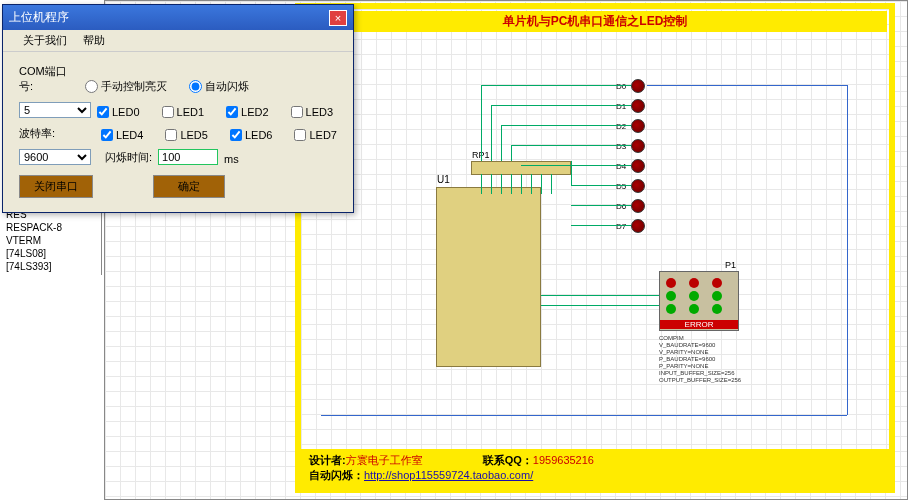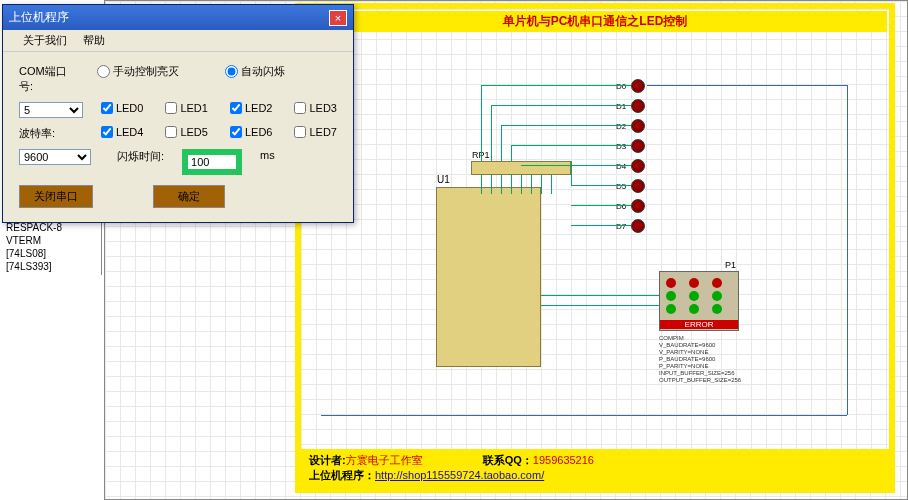--- a/index.html
+++ b/index.html
@@ -43,26 +43,26 @@
 .footer-row { display: flex; gap: 60px; }
 .footer a { color: #1a0dab; }
 
 
 .dialog { position: absolute; left: 2px; top: 4px; width: 352px; background: #ece9d8; border: 1px solid #0a246a; box-shadow: 2px 2px 6px rgba(0,0,0,.3); }
 .dlg-title { background: linear-gradient(#3b77dd,#2b5cc0); color: #fff; padding: 4px 6px; font-size: 12px; display: flex; align-items: center; }
 .dlg-title-text { flex: 1; }
 .dlg-close { width: 18px; height: 16px; background: #e04040; border: 1px solid #fff; color: #fff; text-align: center; line-height: 14px; font-size: 11px; cursor: pointer; }
 .dlg-menu { padding: 3px 20px; font-size: 11px; display: flex; gap: 16px; border-bottom: 1px solid #ccc; }
 .dlg-body { padding: 12px 16px 14px; }
-.form-row { display: flex; align-items: flex-start; gap: 18px; margin-bottom: 8px; }
+.form-row { display: flex; align-items: flex-end; gap: 6px; margin-bottom: 8px; }
 .lbl { width: 60px; }
 select.combo { width: 72px; font-size: 11px; border: 1px solid #7f9db9; background: #fff; }
 .radio, .check { display: flex; align-items: center; gap: 3px; font-size: 11px; }
 .check input { width: 12px; height: 12px; }
-.num-input { width: 60px; border: 6px solid #22c55e; font-size: 11px; padding: 1px 3px; }
+.num-input { width: 60px; border: 1px solid #22c55e; font-size: 11px; padding: 1px 3px; }
 .btn { border: 1px solid #888; background: #a16207; padding: 3px 14px; font-size: 11px; cursor: pointer; }
 .btn-group { display: flex; gap: 60px; margin-top: 10px; }
 .led-group { display: flex; gap: 22px; margin-left: 0; }
 </style>
 </head>
 <body>
 
 <div class="sidebar">
   <div class="sidebar-item">LED-YELLOW</div>
   <div class="sidebar-item">LM016L</div>
@@ -163,21 +163,21 @@
     <div class="wire wire-h wire-blue" style="left:346px;top:76px;width:200px"></div>
     <div class="wire wire-v wire-blue" style="left:546px;top:76px;height:330px"></div>
     <div class="wire wire-h wire-blue" style="left:20px;top:406px;width:526px"></div>
 
     <div class="footer">
       <div class="footer-row">
         <span><b>设计者:</b><span style="color:#c00">方寰电子工作室</span></span>
         <span><b>联系QQ：</b><span style="color:#c00">1959635216</span></span>
       </div>
       <div>
-        <b>上位机程序：</b><a href="#">http://shop115559724.taobao.com/</a>
+        <b>自动闪烁：</b><a href="#">http://shop115559724.taobao.com/</a>
       </div>
     </div>
   </div>
 </div>
 
 <div class="dialog">
   <div class="dlg-title">
     <span class="dlg-title-text">上位机程序</span>
     <span class="dlg-close">×</span>
   </div>

